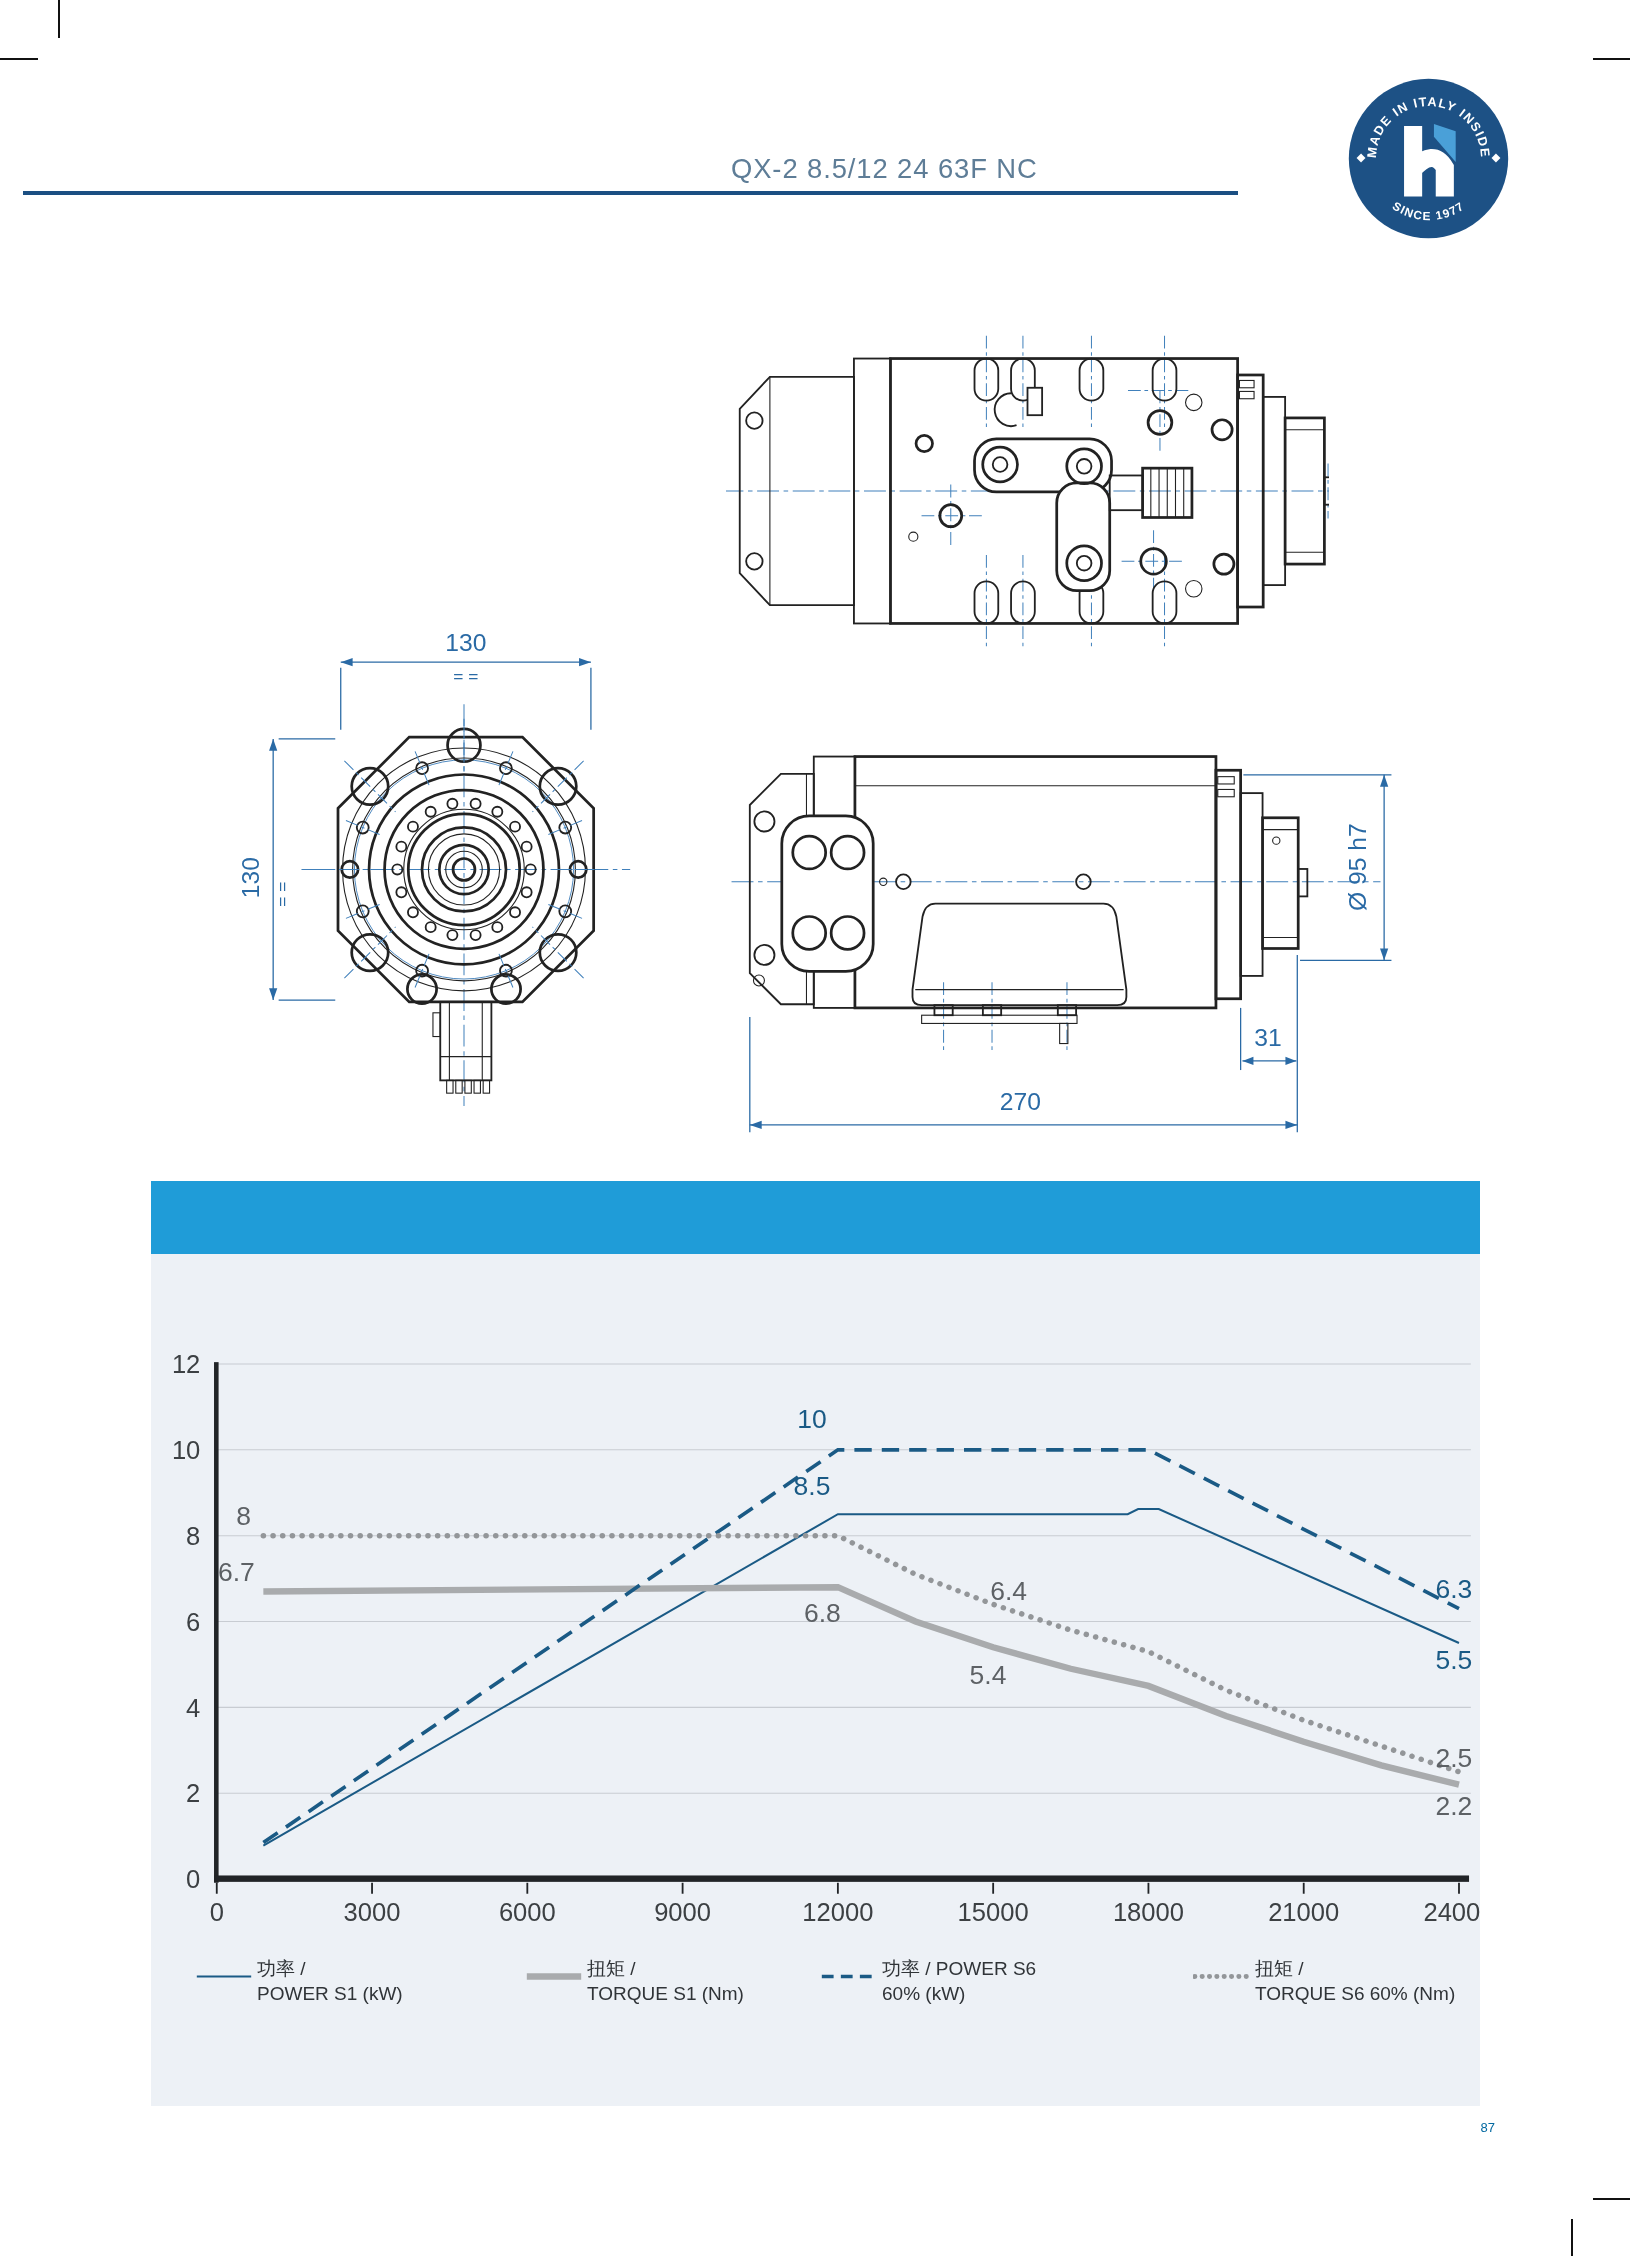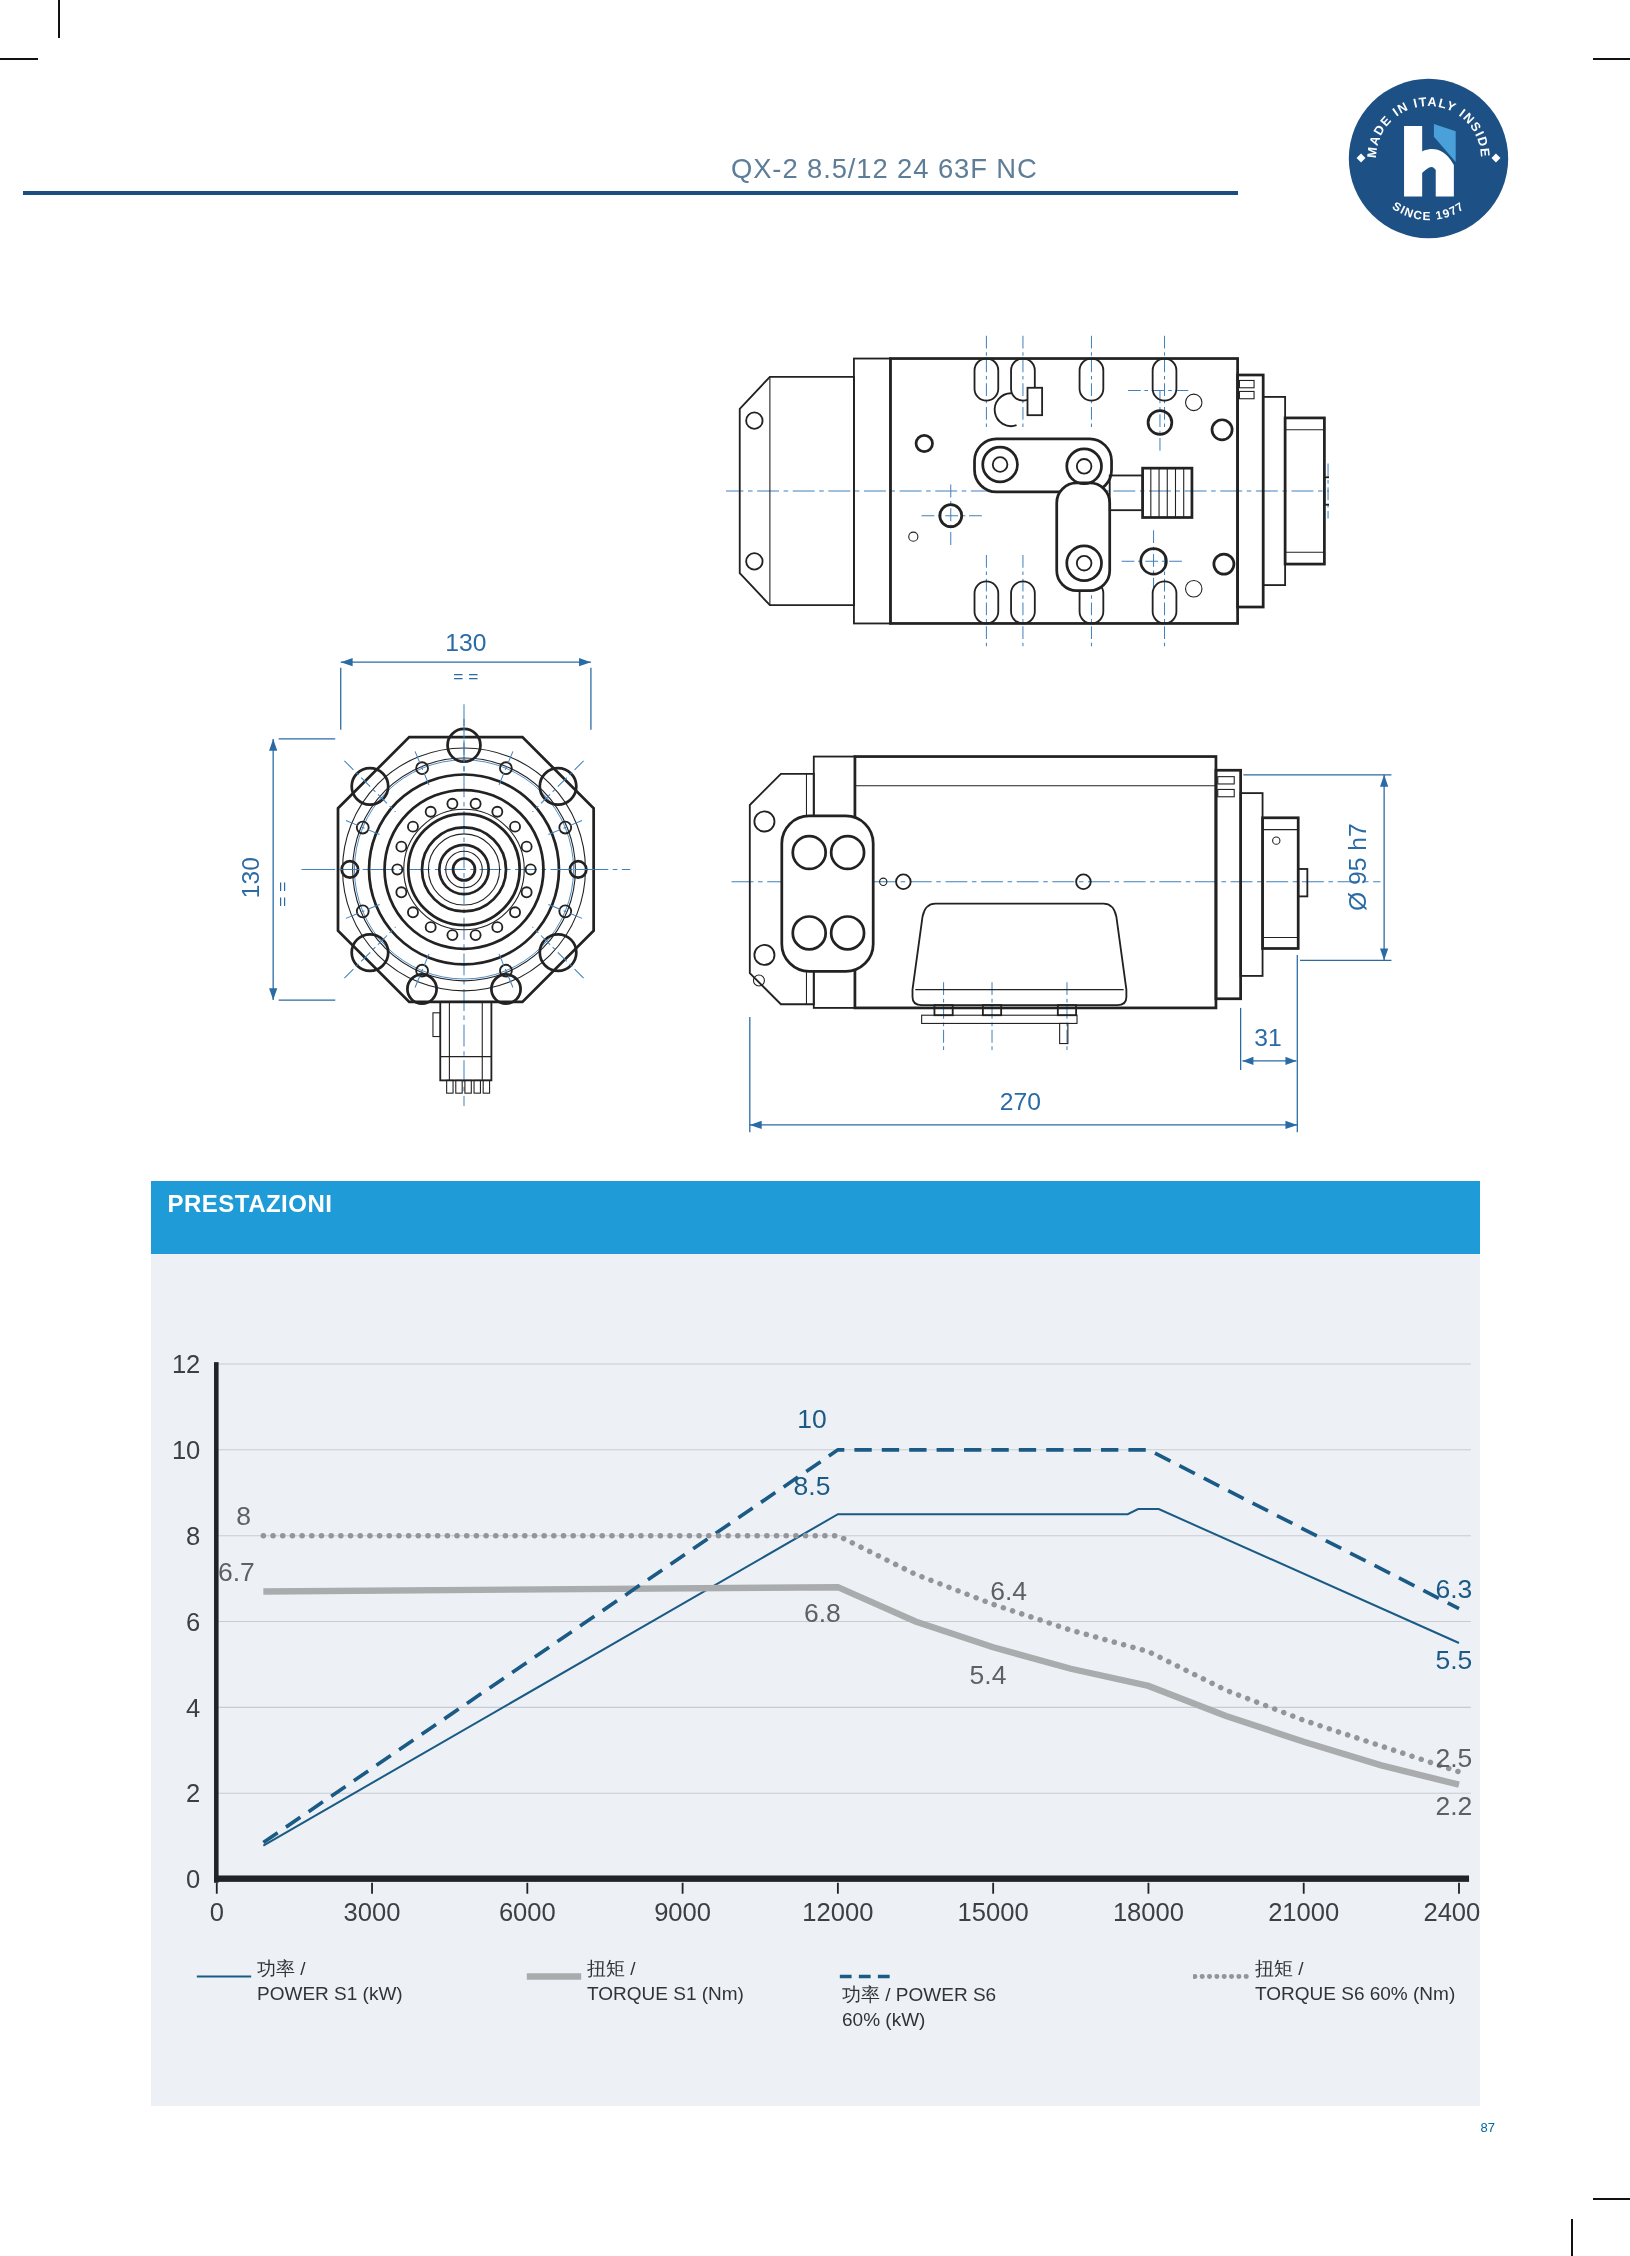--- a/index.html
+++ b/index.html
@@ -319,21 +319,20 @@
     <line class="dim" x1="50" y1="360" x2="50" y2="486"></line>
     <line class="dim" x1="50" y1="478" x2="649" y2="478"></line>
     <polygon class="dimarrow" points="50,478 63,473.5 63,482.5"></polygon>
     <polygon class="dimarrow" points="649,478 636,473.5 636,482.5"></polygon>
     <text class="dimtxt" x="346" y="462" text-anchor="middle">270</text>
   </g>
 </svg>
 
 <div id="chart-panel" class="abs">
   <div id="chart-band">
-    <div class="t1">PRESTAZIONI</div>
   </div>
   <svg id="chart-svg" width="1329" height="852" viewBox="0 0 1455 932">
       <line x1="72" y1="590" x2="1445" y2="590" stroke="#c8ccd2" stroke-width="1.2"></line>
       <line x1="72" y1="496" x2="1445" y2="496" stroke="#c8ccd2" stroke-width="1.2"></line>
       <line x1="72" y1="402" x2="1445" y2="402" stroke="#c8ccd2" stroke-width="1.2"></line>
       <line x1="72" y1="308" x2="1445" y2="308" stroke="#c8ccd2" stroke-width="1.2"></line>
       <line x1="72" y1="214" x2="1445" y2="214" stroke="#c8ccd2" stroke-width="1.2"></line>
       <line x1="72" y1="120" x2="1445" y2="120" stroke="#c8ccd2" stroke-width="1.2"></line>
       <rect x="69" y="118" width="5" height="570" fill="#212427"></rect>
       <rect x="69" y="680" width="1374" height="7" fill="#212427"></rect>
@@ -390,21 +389,21 @@
       </div>
       <div class="legend-item" style="left: 374px;">
         <svg width="58" height="11" viewBox="0 0 64 12">
           <line x1="2" y1="6" x2="62" y2="6" stroke="#a9abad" stroke-width="7"></line>
         </svg>
         <div class="legend-text">
           <div>扭矩 /</div>
           <div>TORQUE S1 (Nm)</div>
         </div>
       </div>
-      <div class="legend-item" style="left: 687px; flex-direction: column;">
+      <div class="legend-item" style="left: 669px;">
         <svg width="58" height="11" viewBox="0 0 64 12">
           <line x1="2" y1="6" x2="62" y2="6" stroke="#1a5a85" stroke-width="4" stroke-dasharray="13 8"></line>
         </svg>
         <div class="legend-text">
           <div>功率 / POWER S6</div>
           <div>60% (kW)</div>
         </div>
       </div>
       <div class="legend-item" style="left: 1042px;">
         <svg width="58" height="11" viewBox="0 0 64 12">

